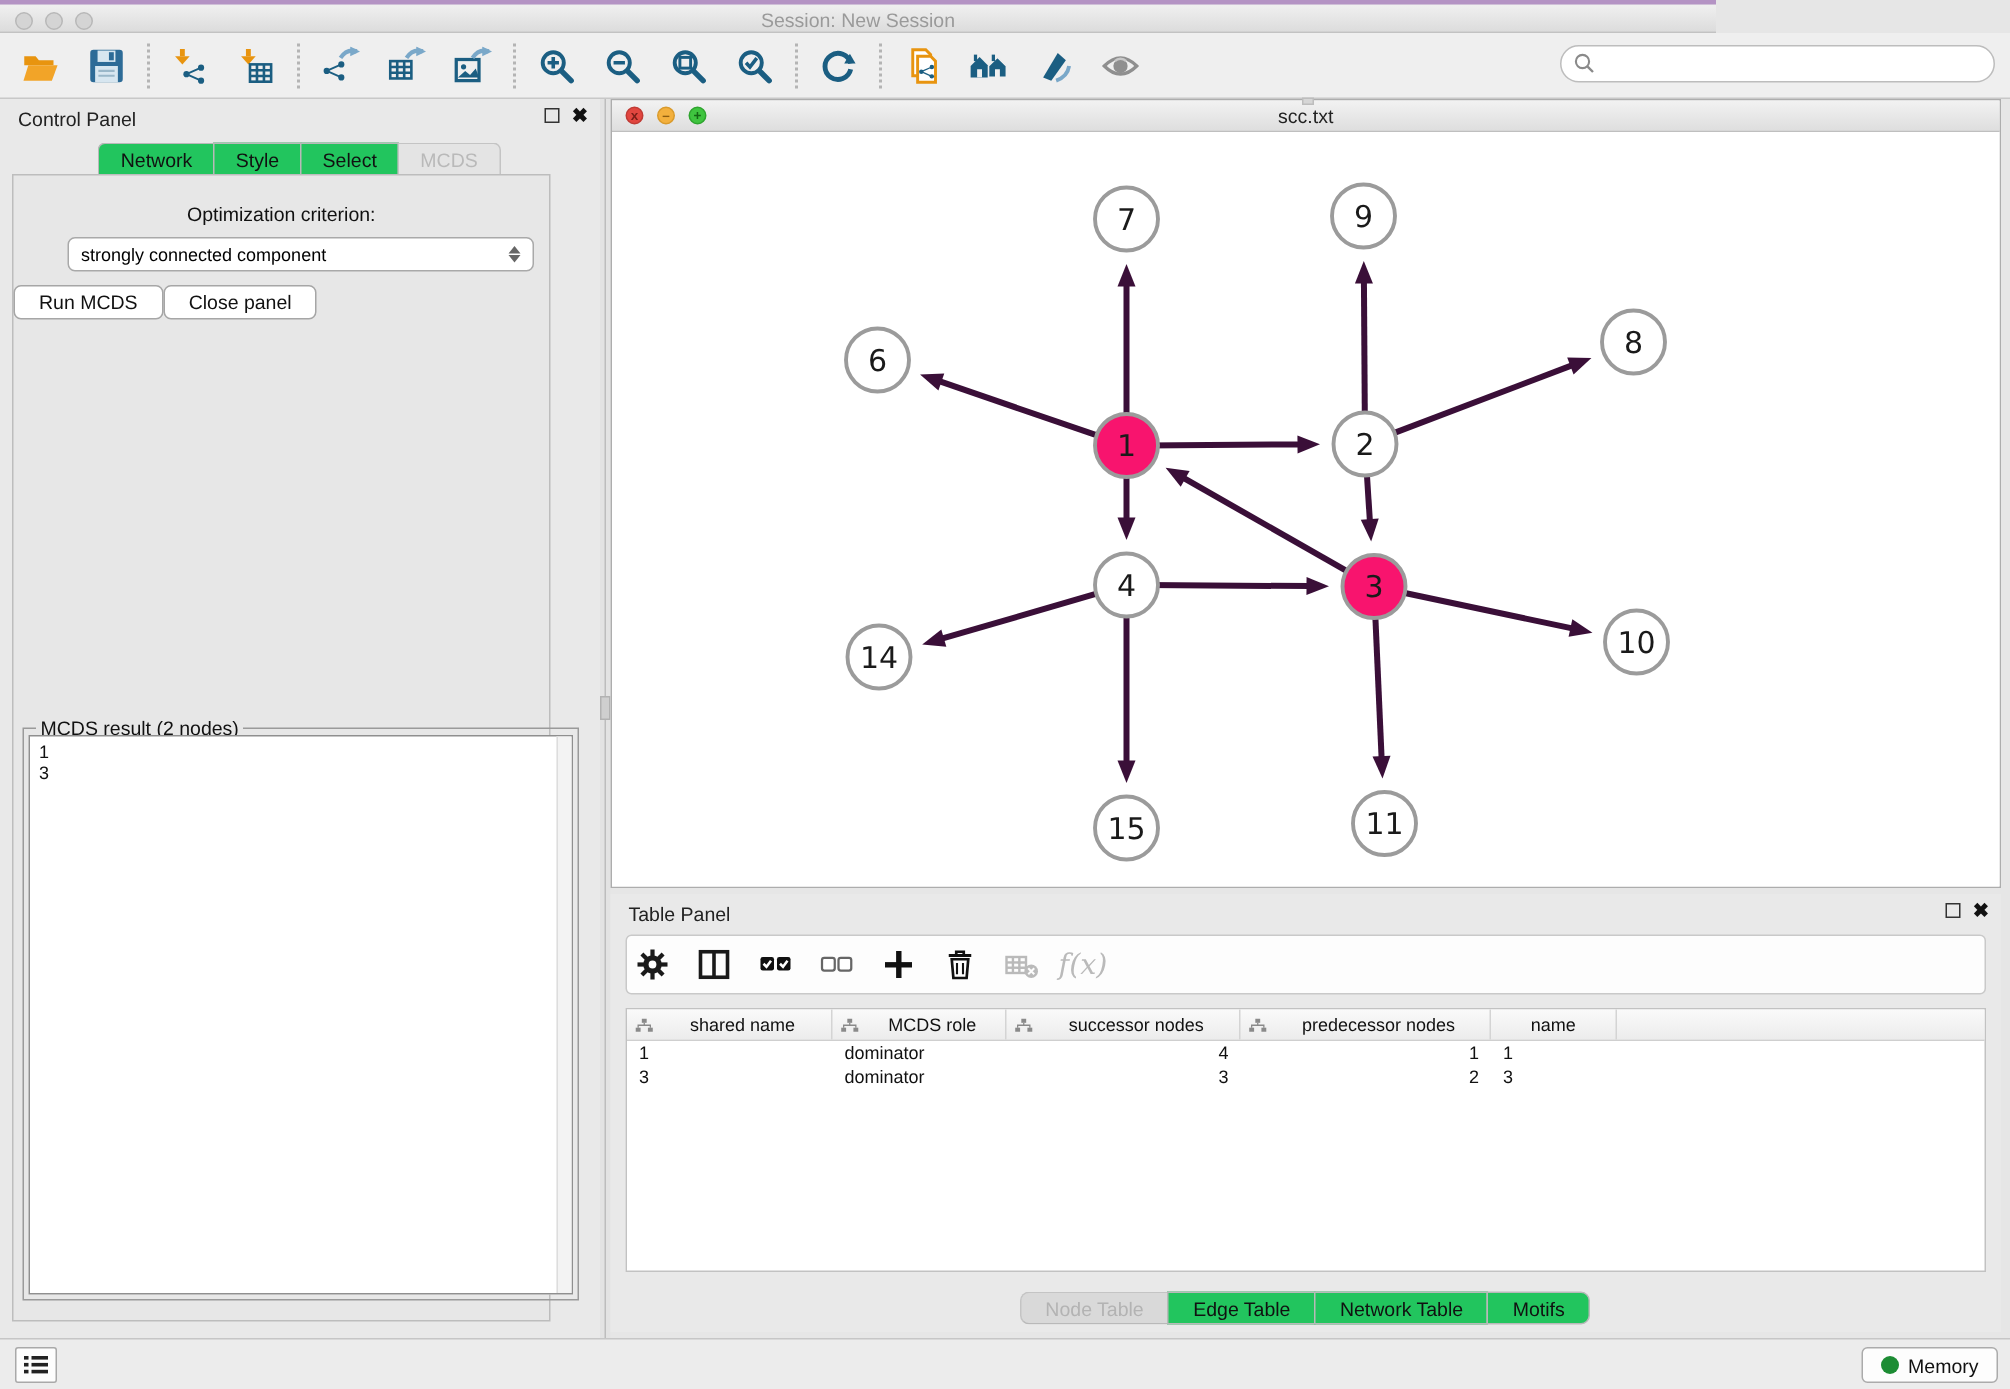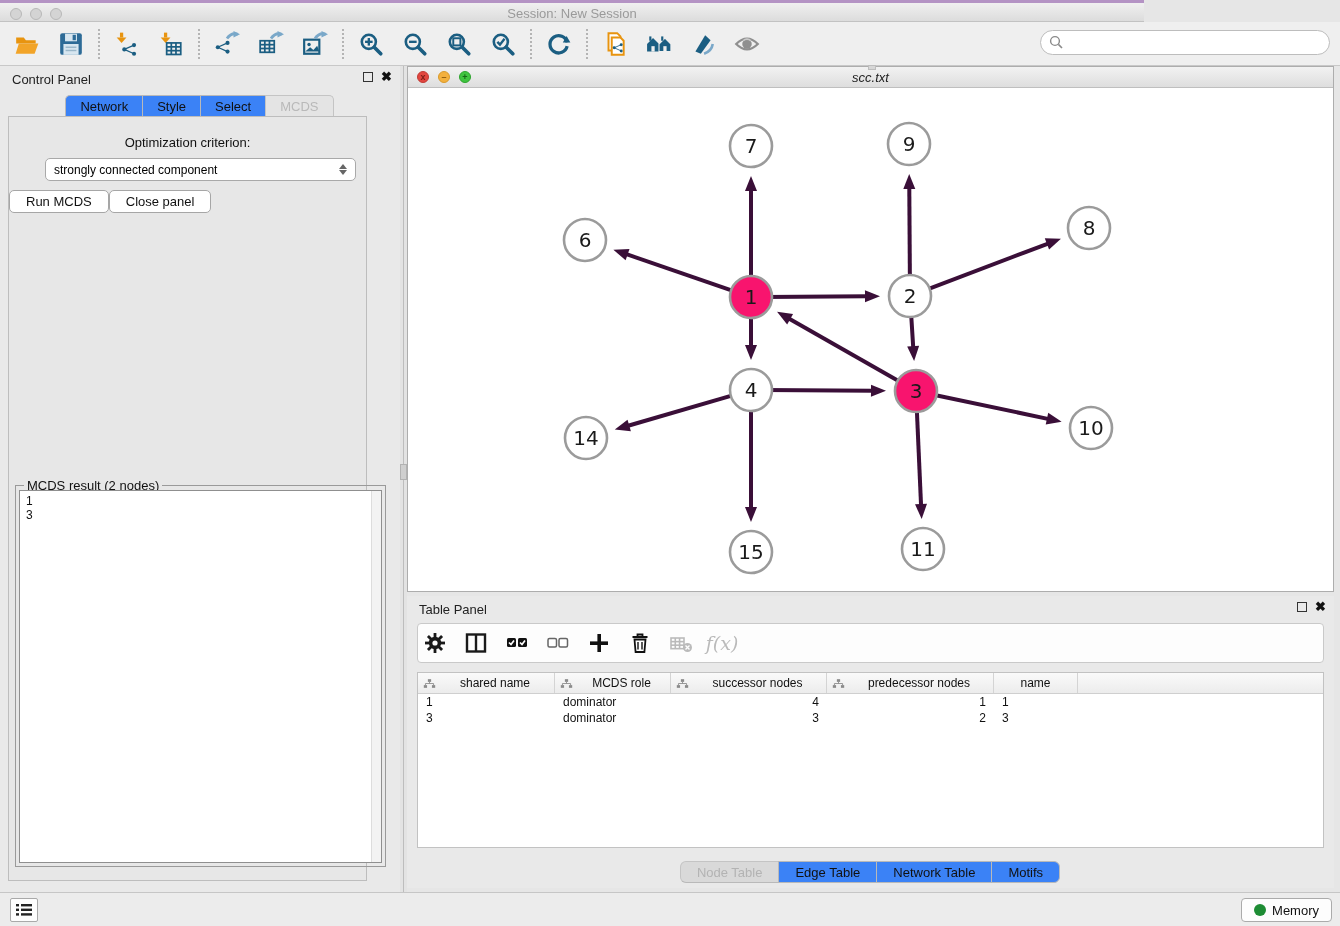--- a/index.html
+++ b/index.html
@@ -26,21 +26,21 @@
   .search-glass { position:absolute; left:9px; top:5px; width:14px; height:14px; pointer-events:none; }
 
   
   .control-panel { position:absolute; left:0; top:66px; width:400px; height:826px; background:#e9e9e9; }
   .panel-head { position:absolute; left:0; top:0; width:100%; height:26px; }
   .panel-title { position:absolute; left:12px; top:6px; font-size:13px; color:#222; }
   .panel-ctrls { position:absolute; right:8px; top:6px; display:flex; gap:8px; align-items:center; }
   .float-box { width:10px; height:10px; border:1.5px solid #333; background:transparent; }
   .close-x { font-size:13px; font-weight:bold; color:#111; line-height:10px; }
   .cp-tabs { position:absolute; left:0; top:29px; width:100%; display:flex; justify-content:center; }
-  .tab { border:1px solid #b9b9b9; border-bottom:none; background:#3b82f6; color:#111;
+  .tab { border:1px solid #b9b9b9; border-bottom:none; background:#22c55e; color:#111;
     font-size:13px; padding:3px 14px; height:21px; margin-left:-1px; }
   .tab.first { border-radius:5px 0 0 0; }
   .tab.last { border-radius:0 5px 0 0; }
   .tab.sel { background:#e4e4e4; color:#b9b9b9; border-color:#c4c4c4; }
   .cp-body { position:absolute; left:8px; top:50px; width:359px; height:765px;
     background:#e7e7e7; border:1px solid #bdbdbd; }
   .opt-label { position:absolute; left:0; width:100%; top:18px; text-align:center; font-size:13px; color:#111; }
   .cp-select { position:absolute; left:36px; top:41px; width:311px; height:23px; background:#fff;
     border:1px solid #a9a9a9; border-radius:5px; font-size:12px; display:flex; align-items:center; padding:0 8px; }
   .cp-select .stepper { margin-left:auto; display:flex; flex-direction:column; gap:1px; }
@@ -61,21 +61,21 @@
   .v-divider { position:absolute; left:400px; top:66px; width:7px; height:826px; background:#e3e3e3; }
   .v-divider .line { position:absolute; left:3px; top:0; width:1px; height:100%; background:#bdbdbd; }
   .v-divider .grip { position:absolute; left:0; top:398px; width:7px; height:16px; background:#cfcfcf; border:1px solid #b2b2b2; }
   .h-grip { position:absolute; left:460px; top:-2px; width:8px; height:5px; background:#d6d6d6; border:1px solid #bdbdbd; }
 
   
   .net-window { position:absolute; left:407px; top:66px; width:927px; height:526px;
     background:#fff; border:1px solid #adadad; }
   .net-titlebar { position:absolute; left:0; top:0; width:100%; height:21px;
     background:linear-gradient(#f2f2f2,#dedede); border-bottom:1px solid #bfbfbf; }
-  .net-title { position:absolute; left:0; right:0; top:3px; text-align:center; font-size:13px; color:#222;font-style:italic; }
+  .net-title { position:absolute; left:0; right:0; top:3px; text-align:center; font-size:13px; color:#222; }
   .net-lights { position:absolute; left:9px; top:4px; display:flex; gap:9px; }
   .nl { width:12px; height:12px; border-radius:50%; font-size:9px; line-height:11px; text-align:center; font-weight:bold; }
   .nl.red { background:#e2463f; border:1px solid #c03b35; color:#7c1d17; }
   .nl.yel { background:#f3b03d; border:1px solid #d99a2b; color:#8e5d10; }
   .nl.grn { background:#3fc43f; border:1px solid #2ea42e; color:#156615; }
   .net-canvas { position:absolute; left:0; top:21px; width:925px; height:503px; background:#fff; }
 
   
   .table-panel { position:absolute; left:407px; top:596px; width:927px; height:292px; background:#e9e9e9; }
   .tp-toolbar { position:absolute; left:10px; top:27px; width:907px; height:40px; background:#fdfdfd;

